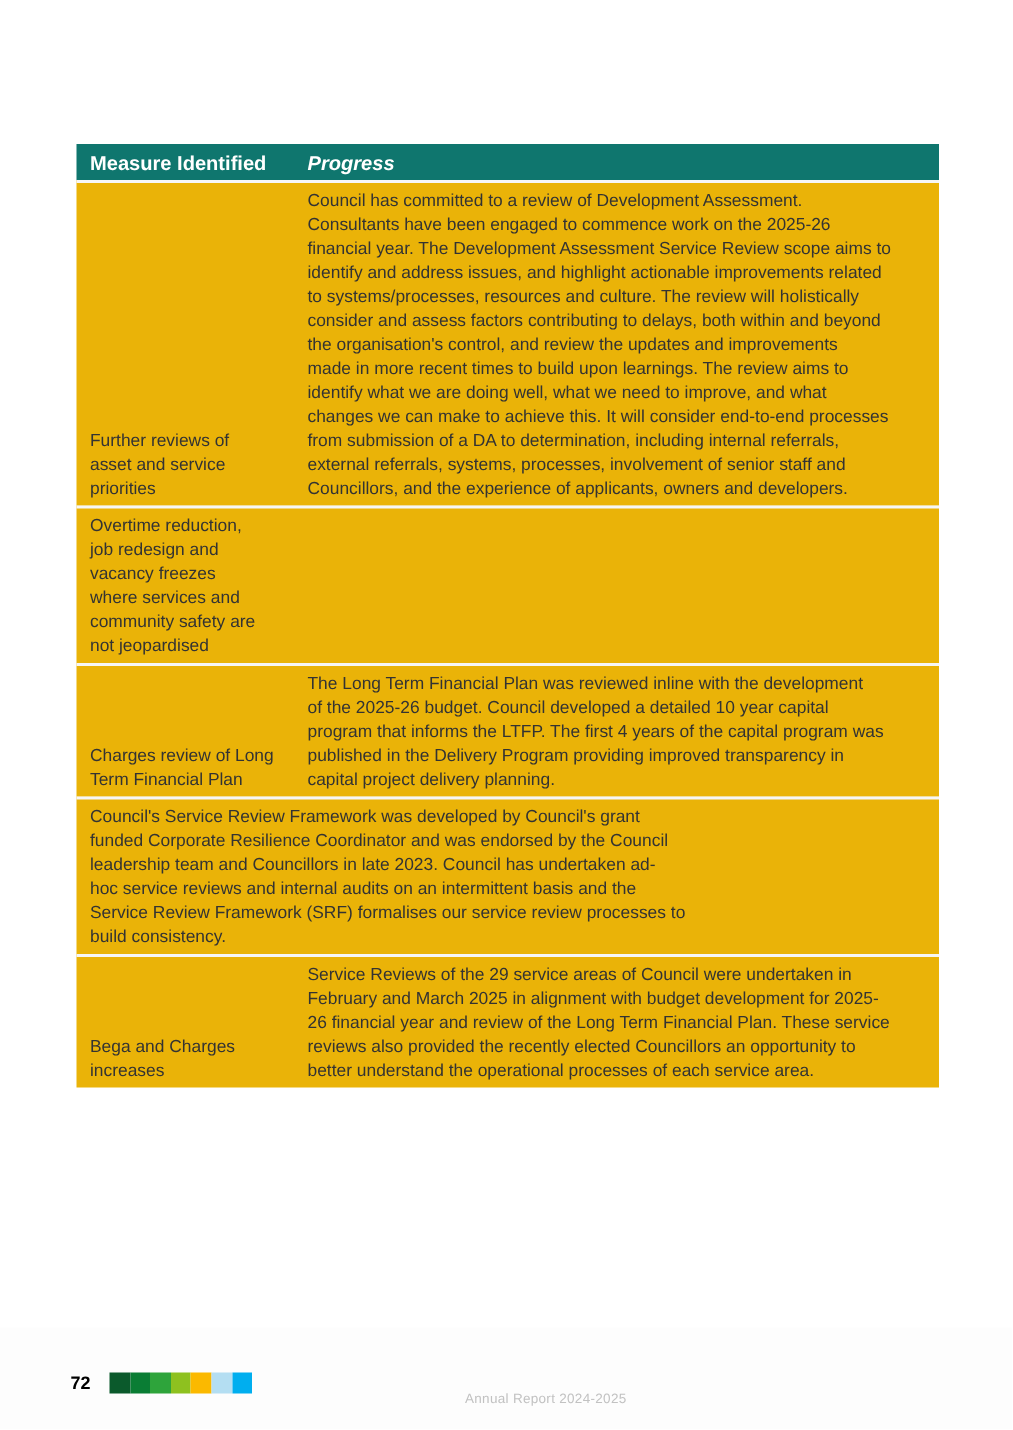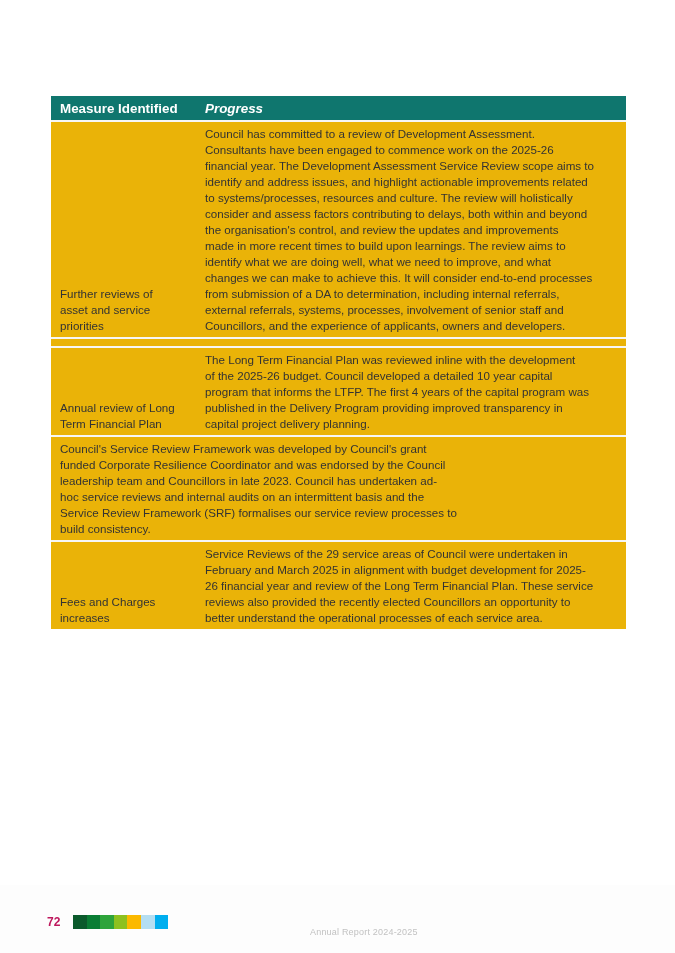--- a/index.html
+++ b/index.html
@@ -27,21 +27,21 @@
       align-items: flex-end;
     }
     .row .c1 { width: 145px; padding: 0 6px 0 9px; box-sizing: border-box; }
     .row .c2 { flex: 1; padding: 0 6px 0 9px; box-sizing: border-box; white-space: pre-line; }
     .row .c1 { white-space: pre-line; }
     .footer {
       position: absolute; left: 0; top: 885px; width: 675px; height: 68px;
       background: #fdfdfd;
     }
     .pagenum {
-      position: absolute; left: 47px; top: 915px; font-size: 12px; font-weight: bold; color: #be185d;
+      position: absolute; left: 47px; top: 915px; font-size: 12px; font-weight: bold; color: #000000;
     }
     .swatches { position: absolute; left: 73px; top: 915px; display: flex; height: 14px; }
     .swatch { width: 13.6px; height: 14px; }
     .org {
       position: absolute; left: 179px; top: 917px; font-size: 9px; font-weight: bold; color: #a8a8a8;
       letter-spacing: 0.2px;
       margin-top: 36px;
     }
     .report {
       position: absolute; left: 310px; top: 917px; font-size: 9px; color: #c2c2c2; letter-spacing: 0.2px; margin-top: 10px;
@@ -67,40 +67,46 @@
 consider and assess factors contributing to delays, both within and beyond
 the organisation's control, and review the updates and improvements
 made in more recent times to build upon learnings. The review aims to
 identify what we are doing well, what we need to improve, and what
 changes we can make to achieve this. It will consider end-to-end processes
 from submission of a DA to determination, including internal referrals,
 external referrals, systems, processes, involvement of senior staff and
 Councillors, and the experience of applicants, owners and developers.</div>
   </div>
   <div class="row">
+    <div class="c1">Overtime reduction,
+job redesign and
+vacancy freezes
+where services and
+community safety are
+not jeopardised</div>
   </div>
   <div class="row">
-    <div class="c1">Annual review of Long
+    <div class="c1">Charges review of Long
 Term Financial Plan</div>
     <div class="c2">The Long Term Financial Plan was reviewed inline with the development
 of the 2025-26 budget. Council developed a detailed 10 year capital
 program that informs the LTFP. The first 4 years of the capital program was
 published in the Delivery Program providing improved transparency in
 capital project delivery planning.</div>
   </div>
   <div class="row">
     <div class="c2">Council's Service Review Framework was developed by Council's grant
 funded Corporate Resilience Coordinator and was endorsed by the Council
 leadership team and Councillors in late 2023. Council has undertaken ad-
 hoc service reviews and internal audits on an intermittent basis and the
 Service Review Framework (SRF) formalises our service review processes to
 build consistency.</div>
   </div>
   <div class="row">
-    <div class="c1">Fees and Charges
+    <div class="c1">Bega and Charges
 increases</div>
     <div class="c2">Service Reviews of the 29 service areas of Council were undertaken in
 February and March 2025 in alignment with budget development for 2025-
 26 financial year and review of the Long Term Financial Plan. These service
 reviews also provided the recently elected Councillors an opportunity to
 better understand the operational processes of each service area.</div>
   </div>
 </div>
 
 <div class="footer"></div>

